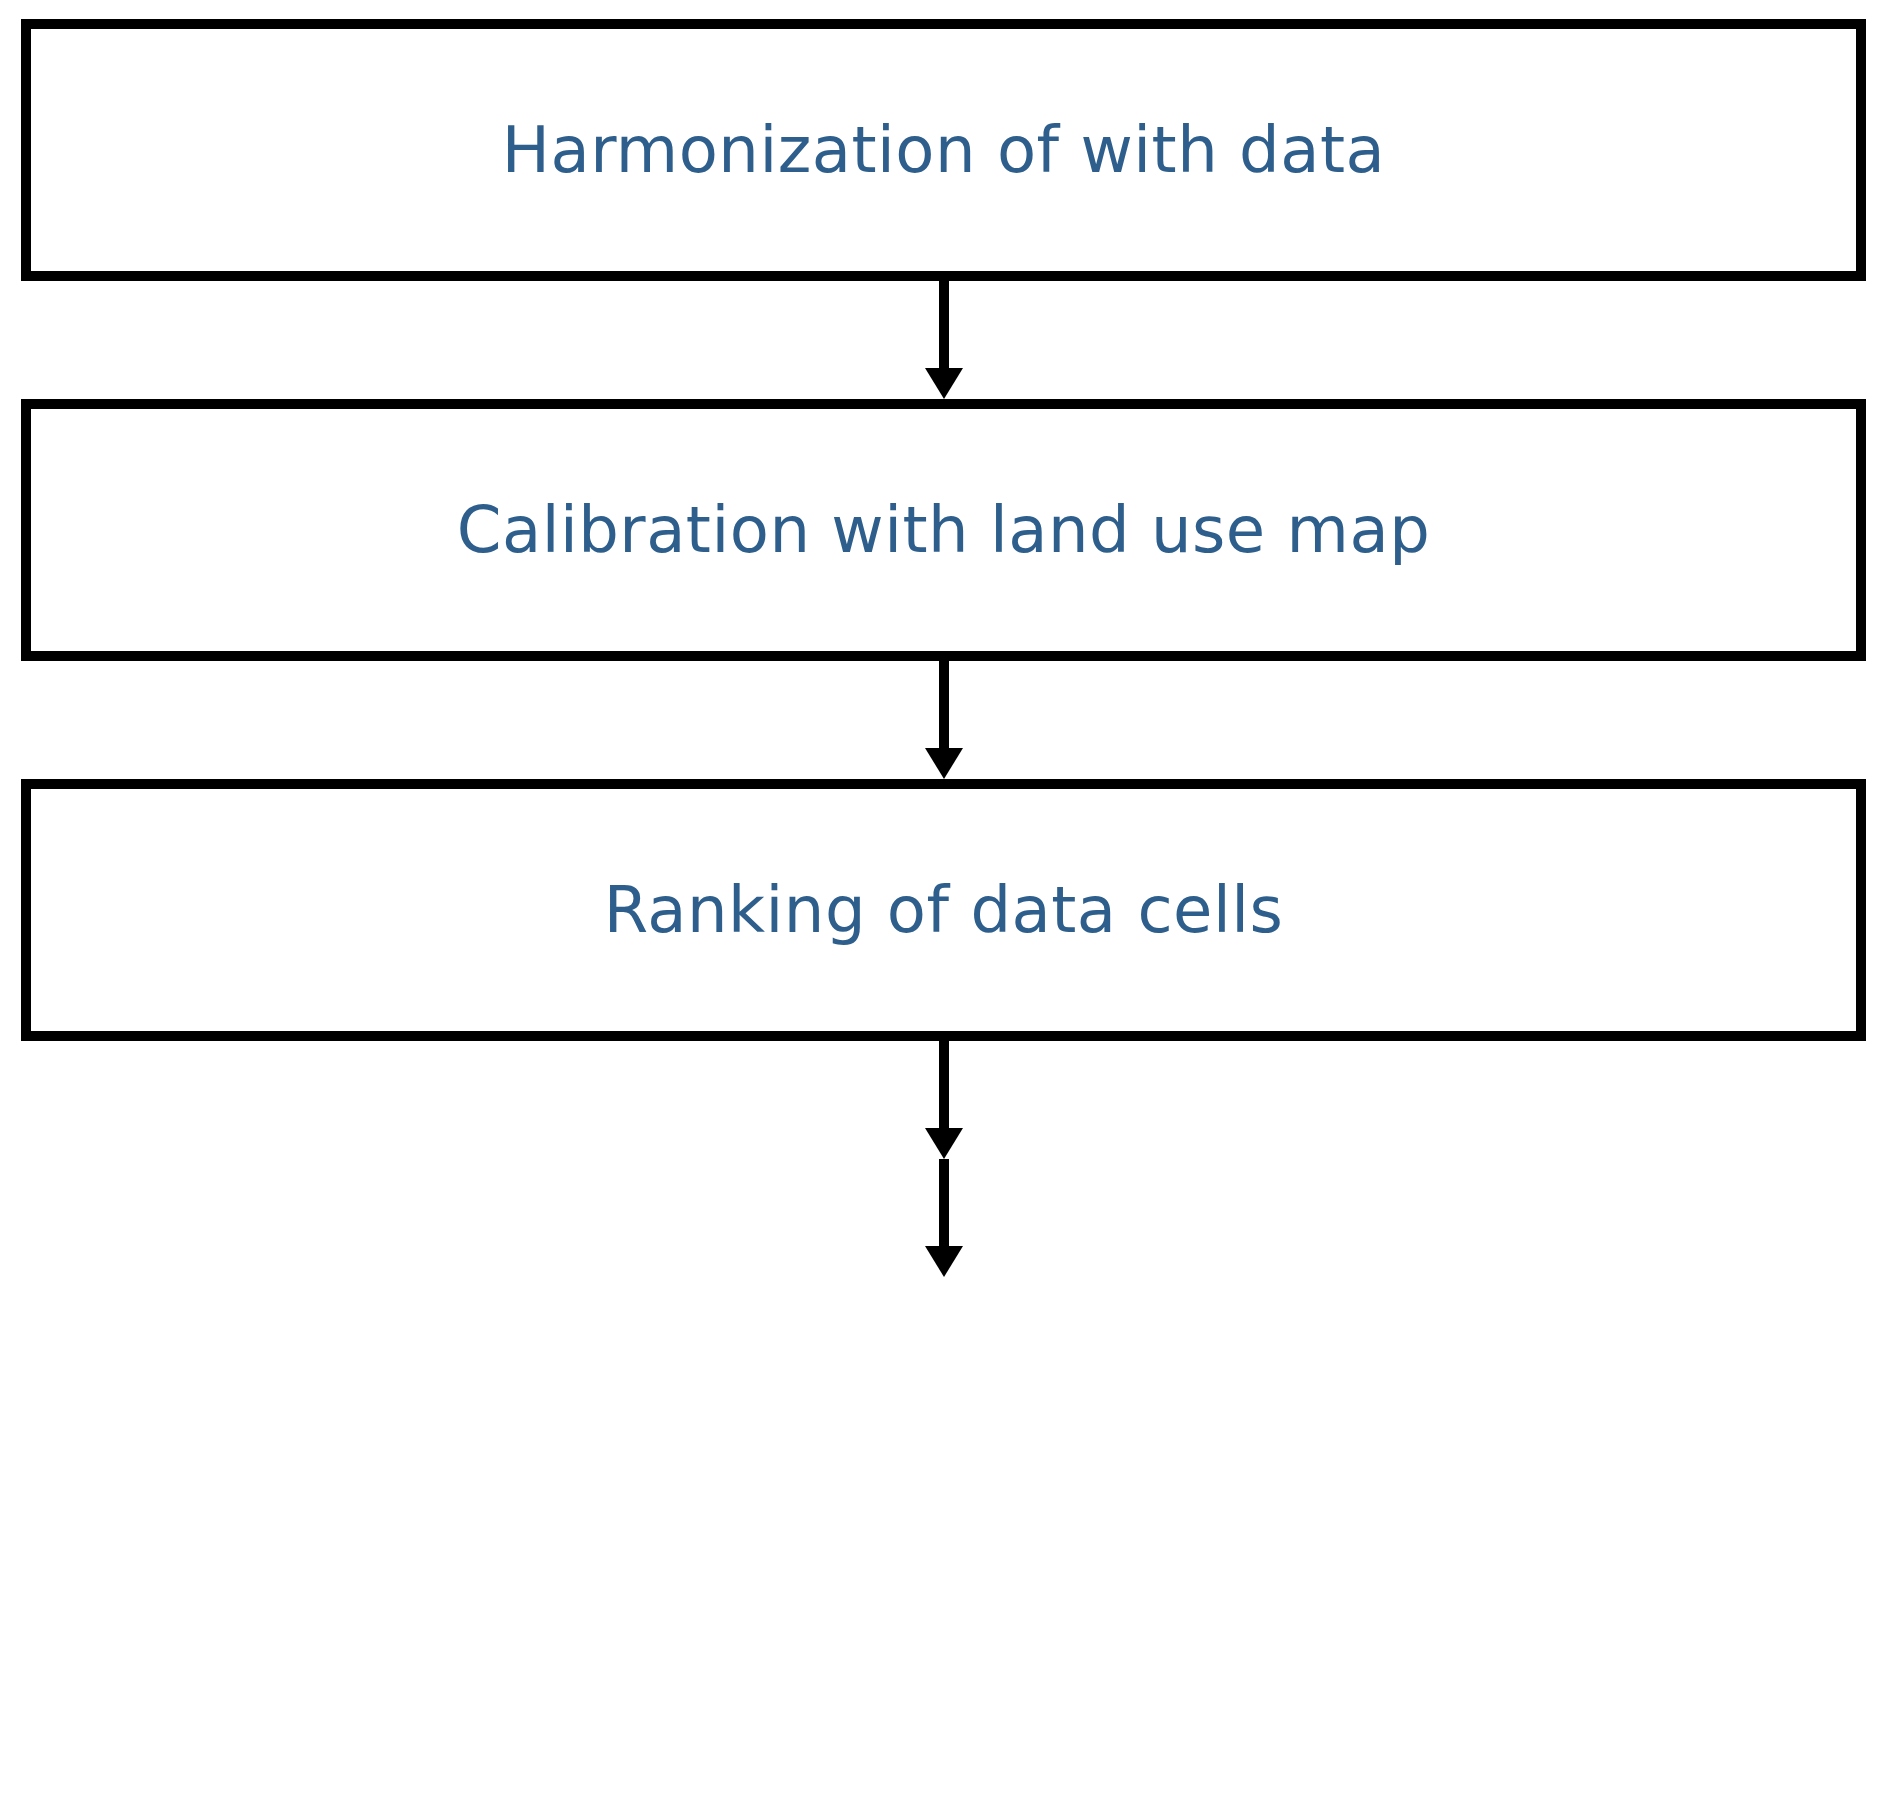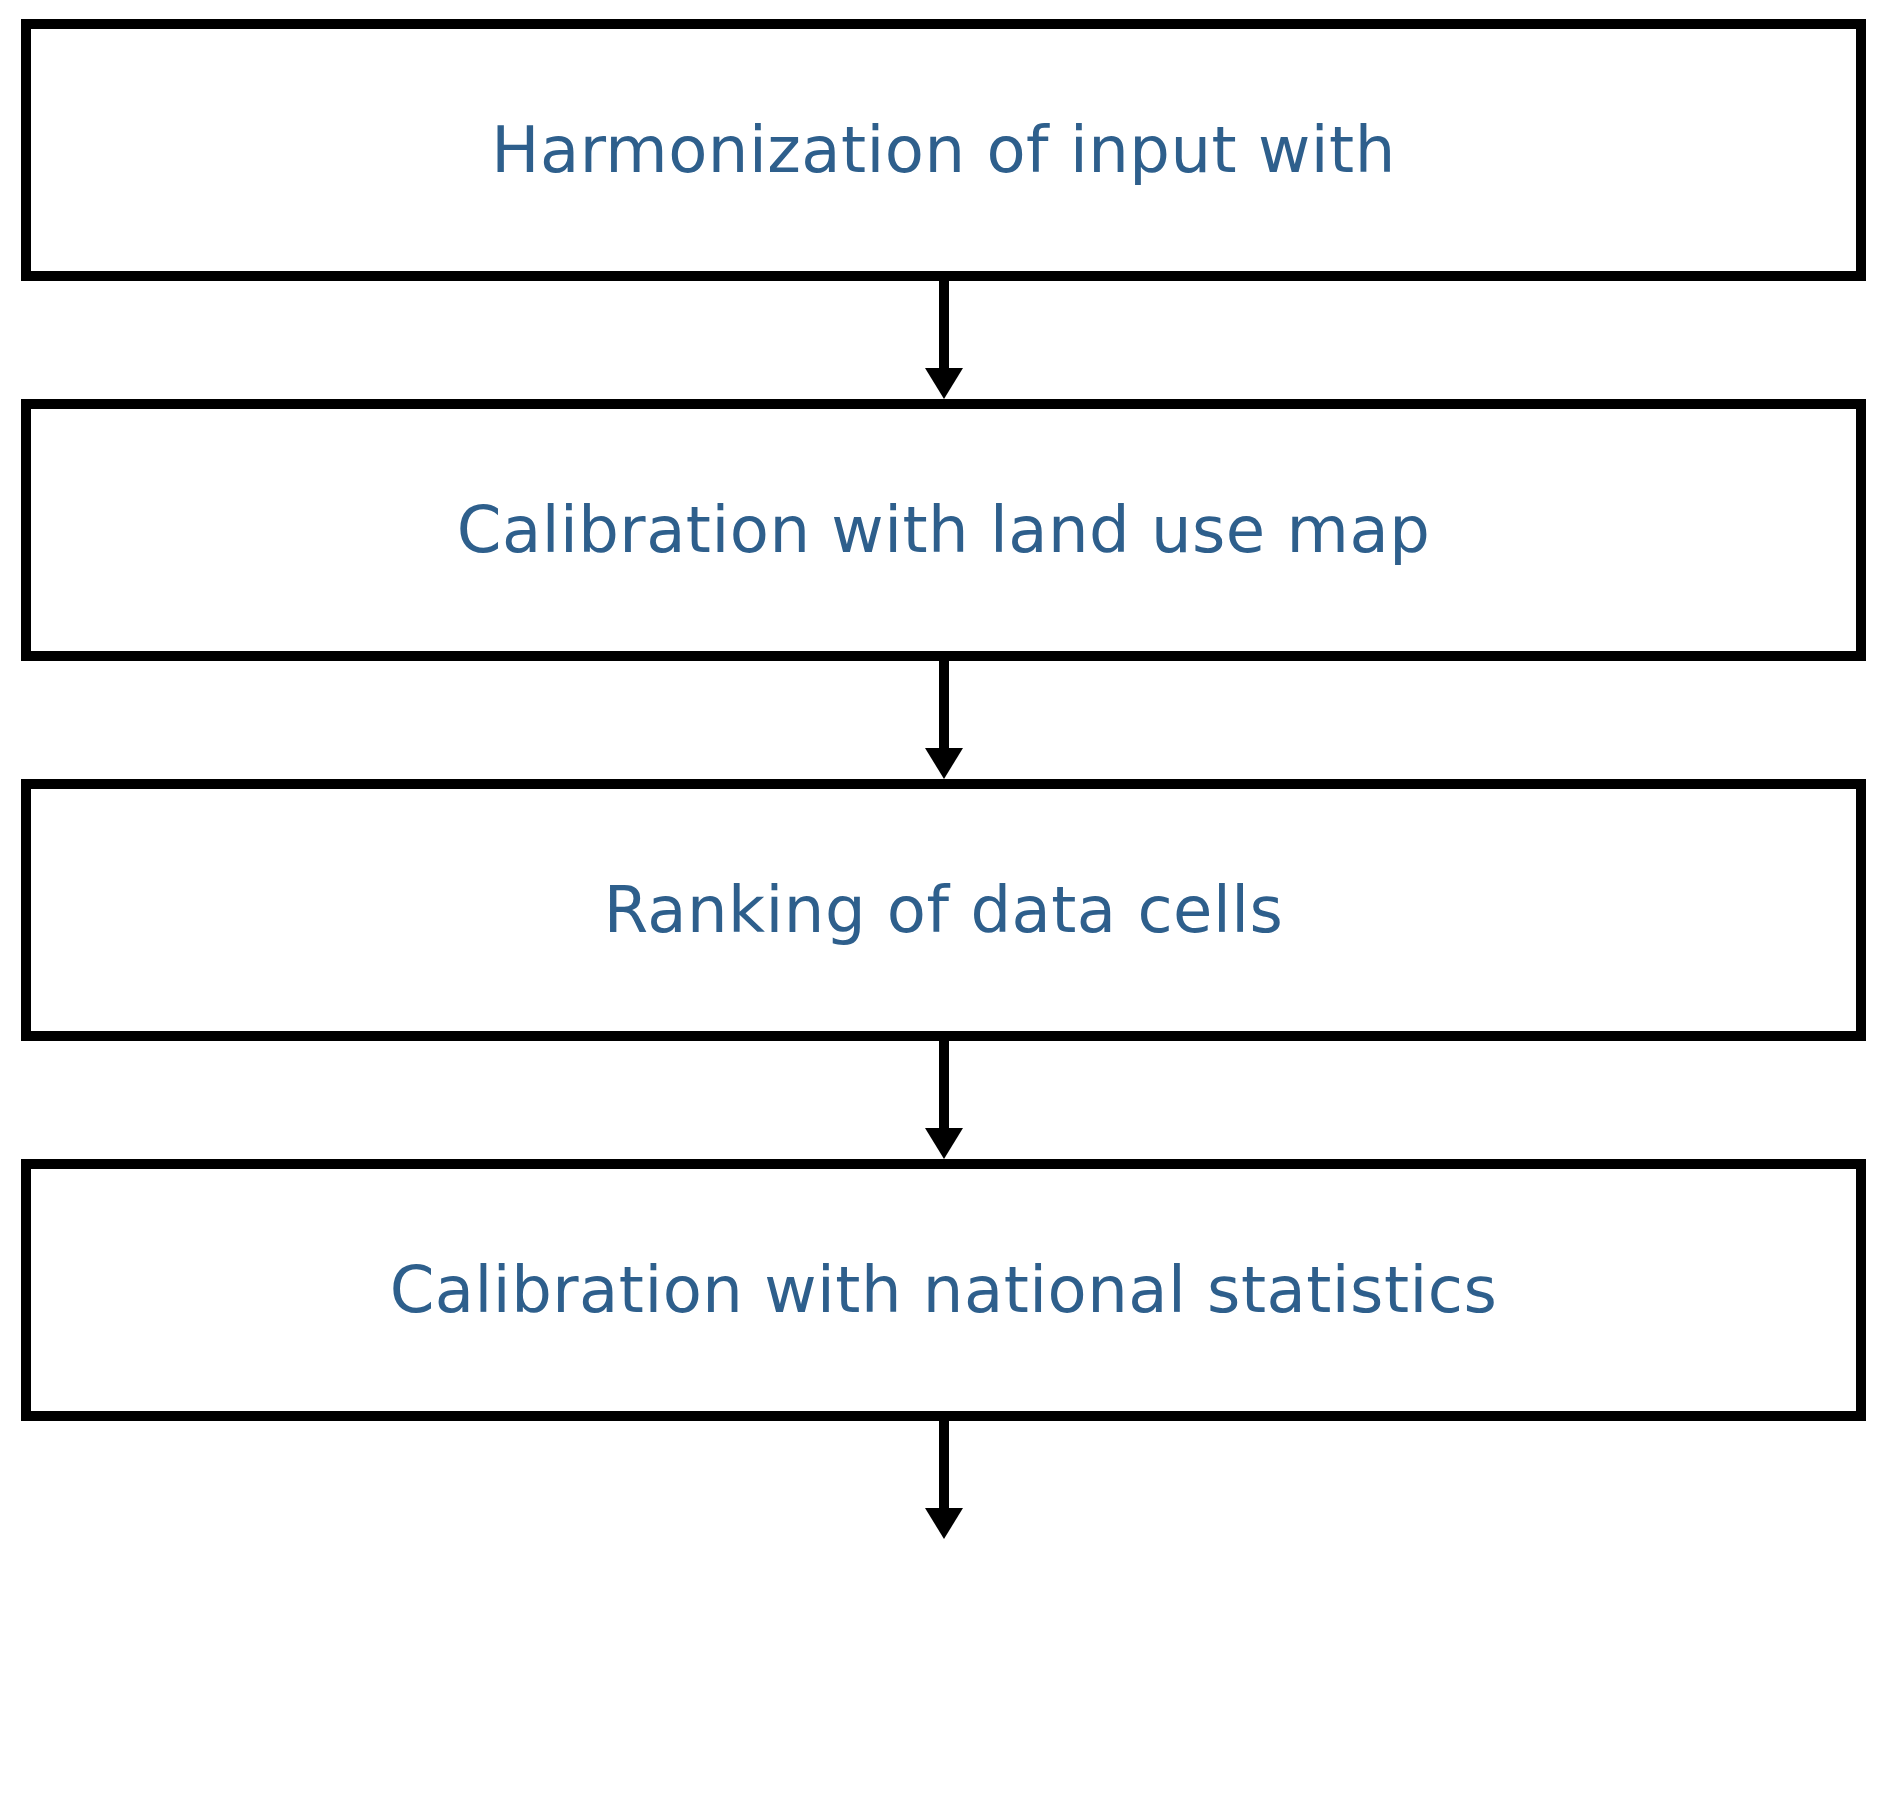--- a/index.html
+++ b/index.html
@@ -60,21 +60,21 @@
     border-right: 19px solid transparent;
     border-top: 31px solid #000000;
   }
 </style>
 </head>
 <body>
 
 <div class="flowchart">
 
   <div class="flow-box">
-    <div class="box-label">Harmonization of input with</div>
+    <div class="box-label">Harmonization of with data</div>
   </div>
 
   <div class="arrow-gap">
     <div class="arrow-stem"></div>
     <div class="arrow-head"></div>
   </div>
 
   <div class="flow-box">
     <div class="box-label">Calibration with land use map</div>
   </div>
@@ -86,23 +86,20 @@
 
   <div class="flow-box">
     <div class="box-label">Ranking of data cells</div>
   </div>
 
   <div class="arrow-gap">
     <div class="arrow-stem"></div>
     <div class="arrow-head"></div>
   </div>
 
-  <div class="flow-box">
-    <div class="box-label">Calibration with national statistics</div>
-  </div>
 
   <div class="arrow-gap">
     <div class="arrow-stem"></div>
     <div class="arrow-head"></div>
   </div>
 
 
 </div>
 
 </body></html>

